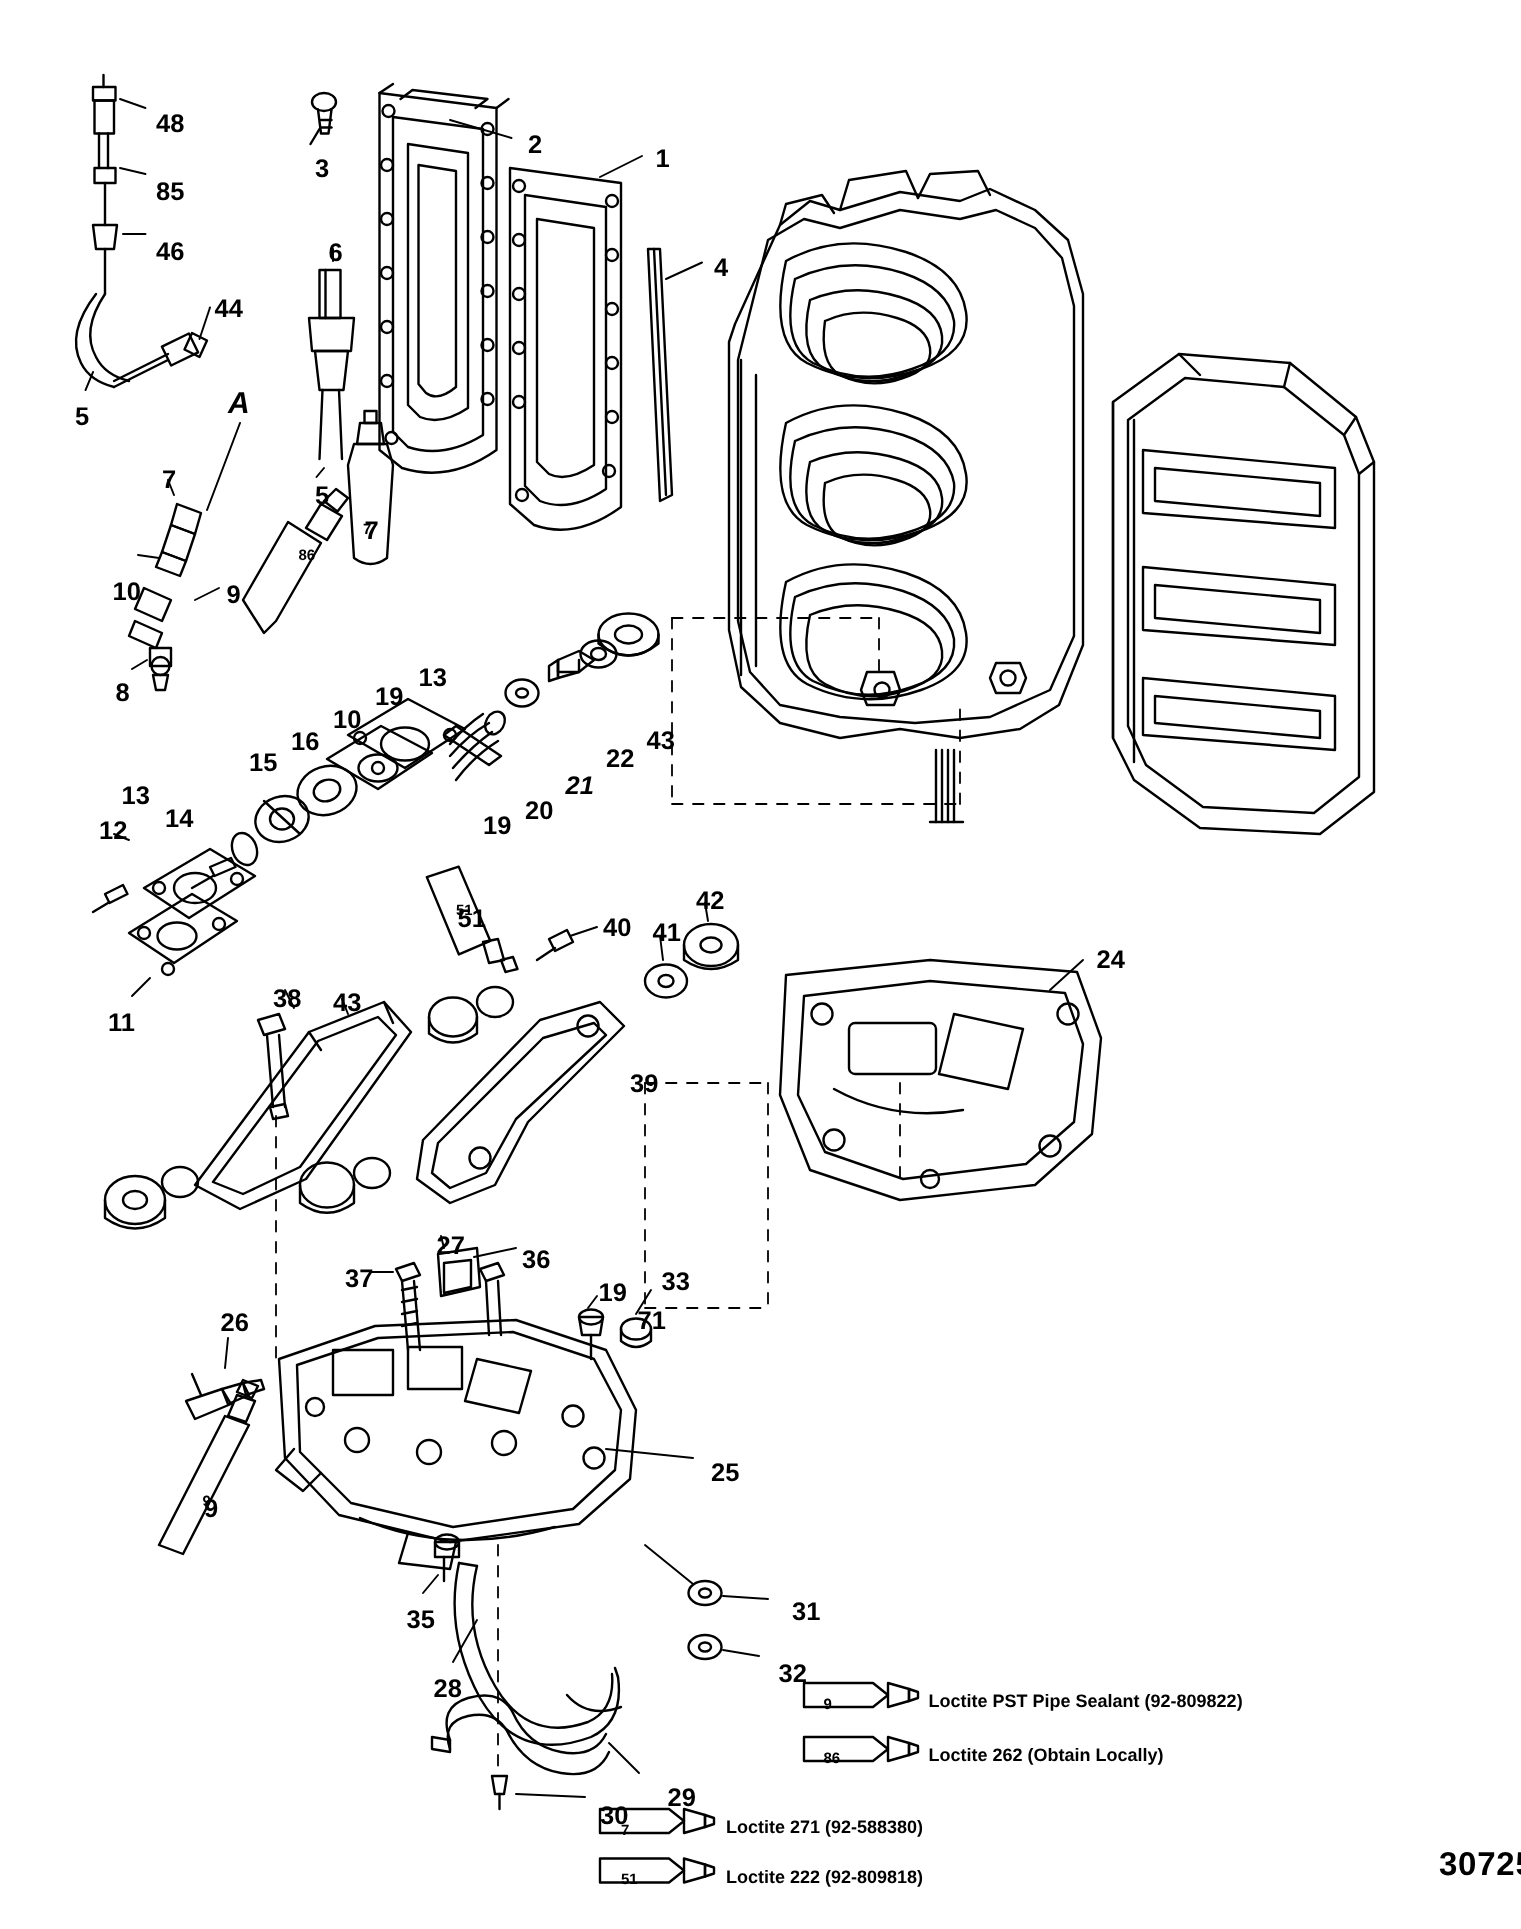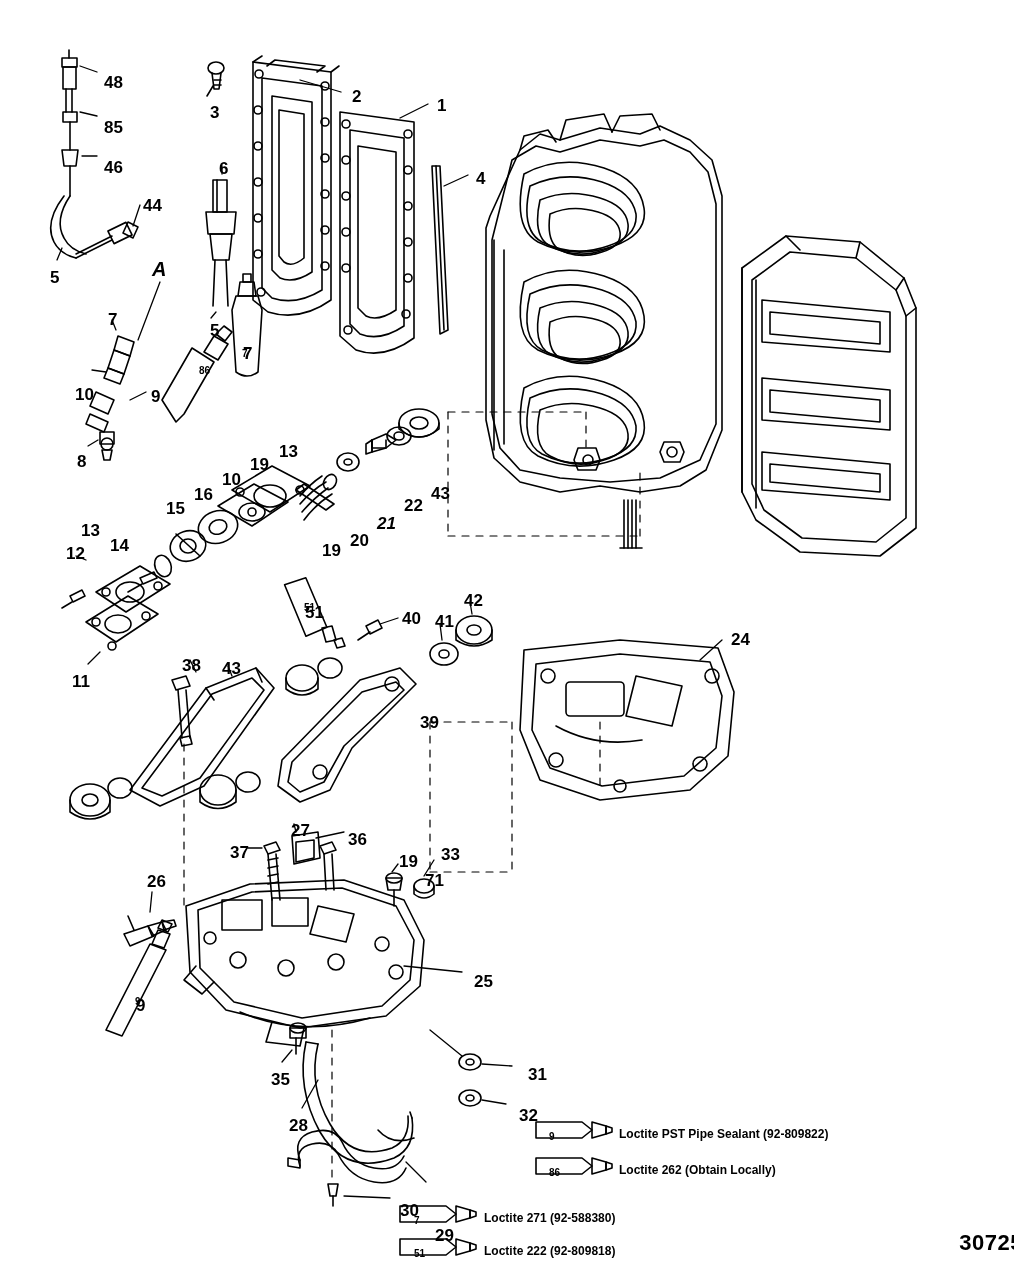--- a/index.html
+++ b/index.html
@@ -539,21 +539,21 @@
       <div class="callout" style="left: 399px; top: 853px;">19</div>
       <div class="callout" style="left: 441px; top: 846px;">33</div>
       <div class="callout" style="left: 425px; top: 872px;">71</div>
       <div class="callout" style="left: 147px; top: 873px;">26</div>
       <div class="callout" style="left: 136px; top: 997px;">9</div>
       <div class="callout" style="left: 474px; top: 973px;">25</div>
       <div class="callout" style="left: 271px; top: 1071px;">35</div>
       <div class="callout" style="left: 289px; top: 1117px;">28</div>
       <div class="callout" style="left: 528px; top: 1066px;">31</div>
       <div class="callout" style="left: 519px; top: 1107px;">32</div>
-      <div class="callout" style="left: 435px; top: 1190px; margin-top: 37px;">29</div>
+      <div class="callout" style="left: 445px; top: 1190px;">29</div>
       <div class="callout" style="left: 400px; top: 1202px;">30</div>
     </div>
   <div id="tubenum-layer">
       <div class="tube-num" style="left: 199px; top: 365px;">86</div>
       <div class="tube-num" style="left: 242px; top: 348px;">7</div>
       <div class="tube-num" style="left: 304px; top: 602px;">51</div>
       <div class="tube-num" style="left: 135px; top: 996px;">9</div>
     </div>
   <div id="legend-layer">
       <div class="tube-num" style="left: 549px; top: 1131px;">9</div>

